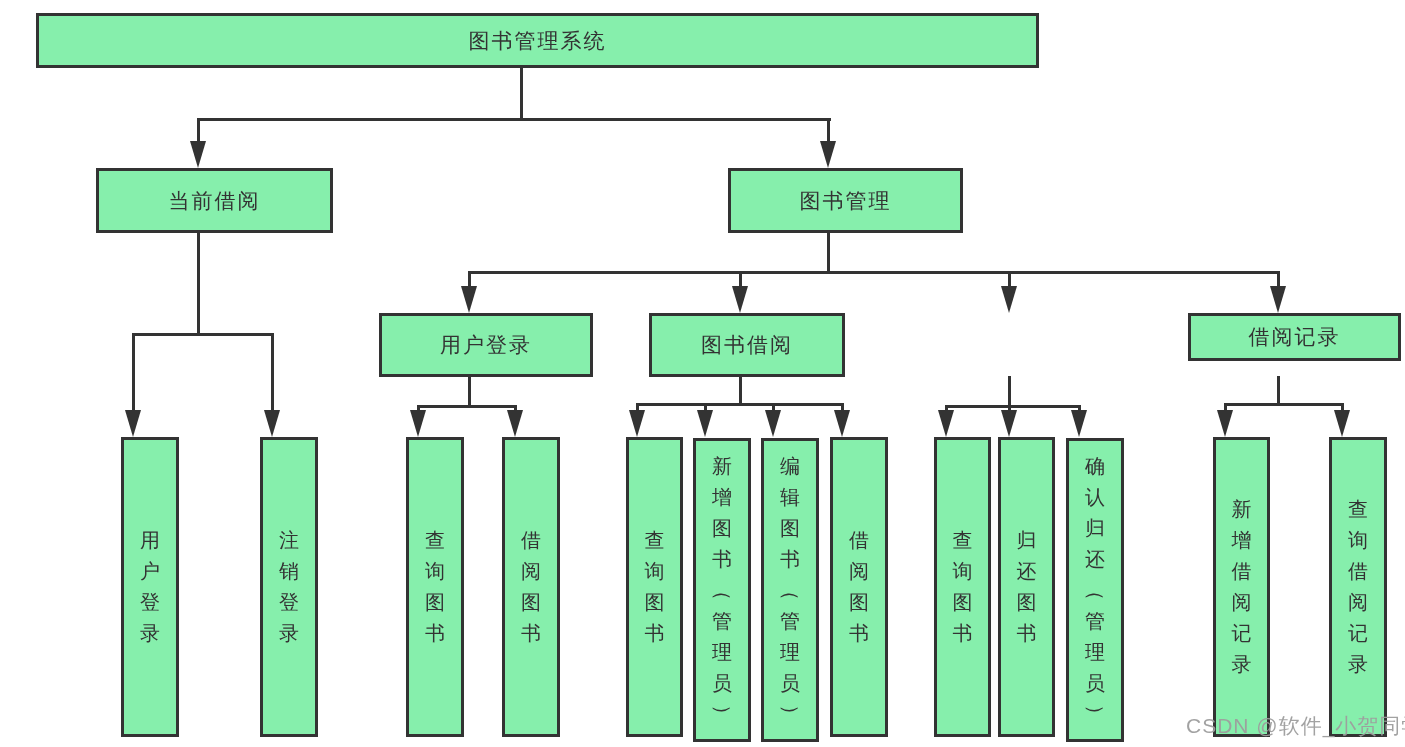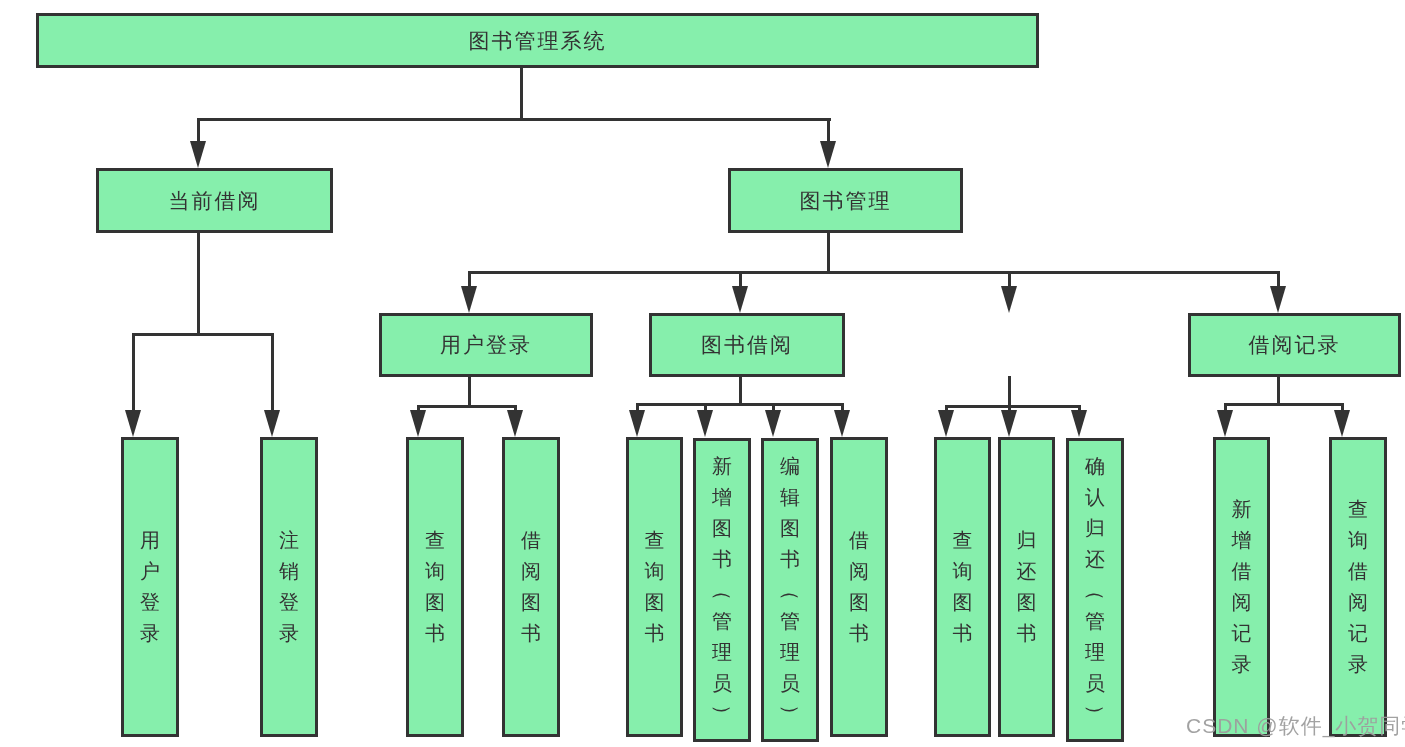--- a/index.html
+++ b/index.html
@@ -100,21 +100,21 @@
   <div class="node" style="left:712px; top:168px; width:235px; height:65px;">
     <span class="lbl">图书管理</span>
   </div>
 
   <div class="node" style="left:363px; top:313px; width:214px; height:64px;">
     <span class="lbl">用户登录</span>
   </div>
   <div class="node" style="left:633px; top:313px; width:196px; height:64px;">
     <span class="lbl">图书借阅</span>
   </div>
-  <div class="node" style="left:1172px; top:313px; width:213px; height:64px;">
+  <div class="node" style="left:1172px; top:313px; width:213px; height:48px;">
     <span class="lbl">借阅记录</span>
   </div>
 
   <div class="node leaf" style="left:105px; top:437px; width:58px; height:300px;">
     <span class="lbl-v">
         <div class="vchar">用</div>
         <div class="vchar">户</div>
         <div class="vchar">登</div>
         <div class="vchar">录</div>
       </span>

